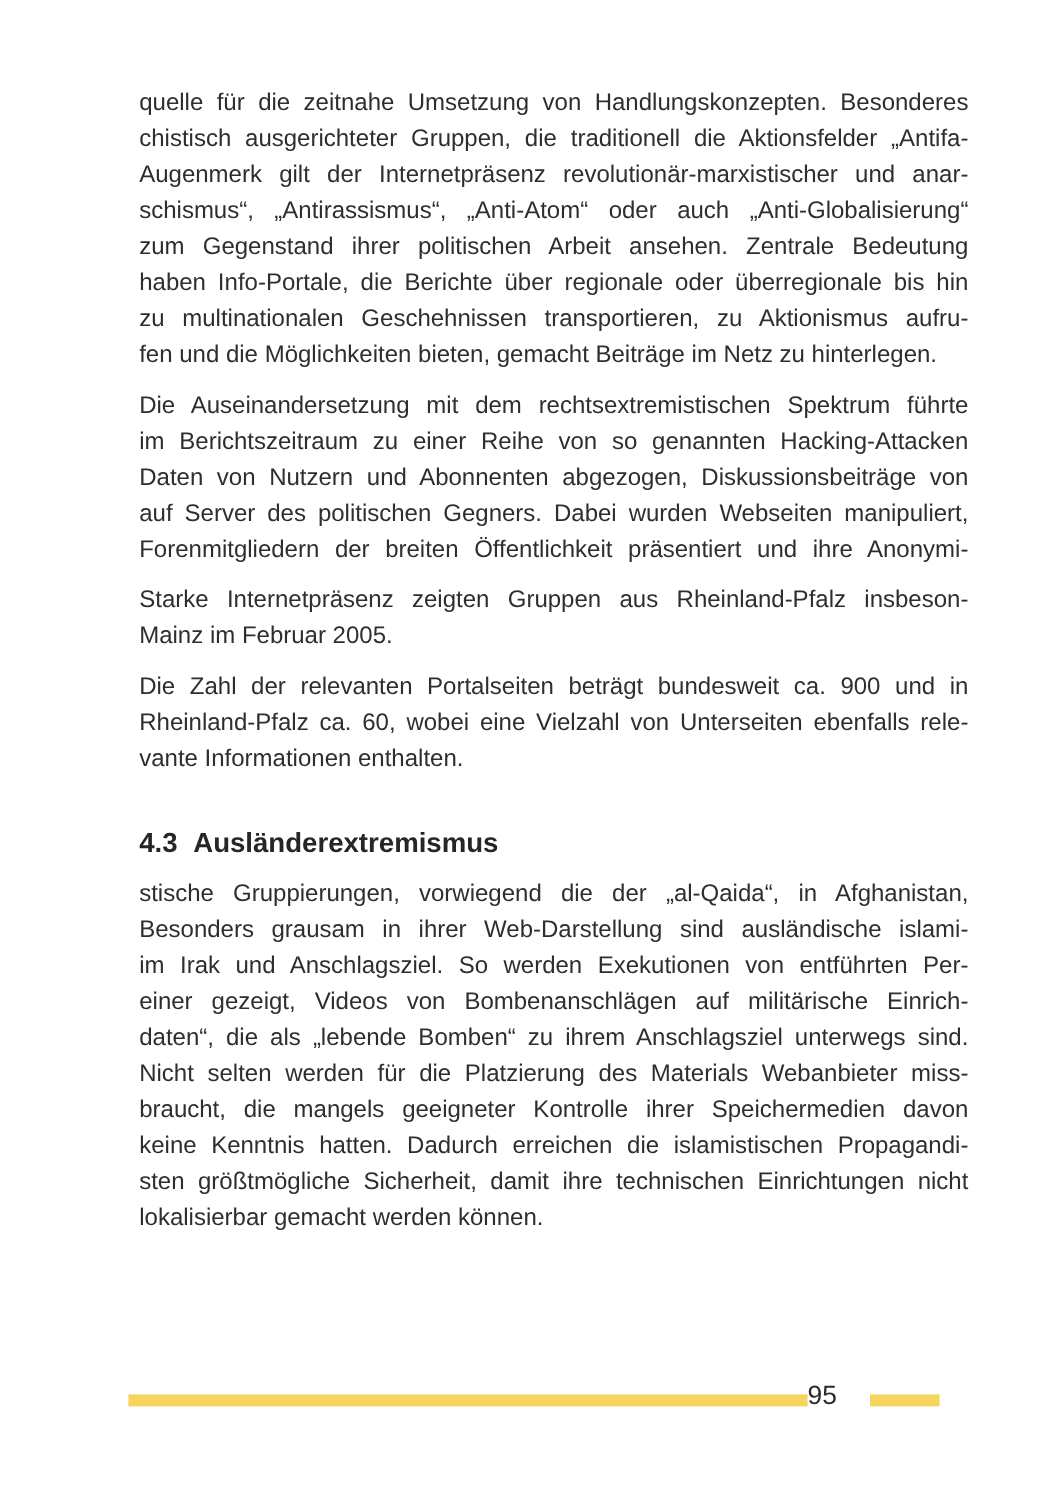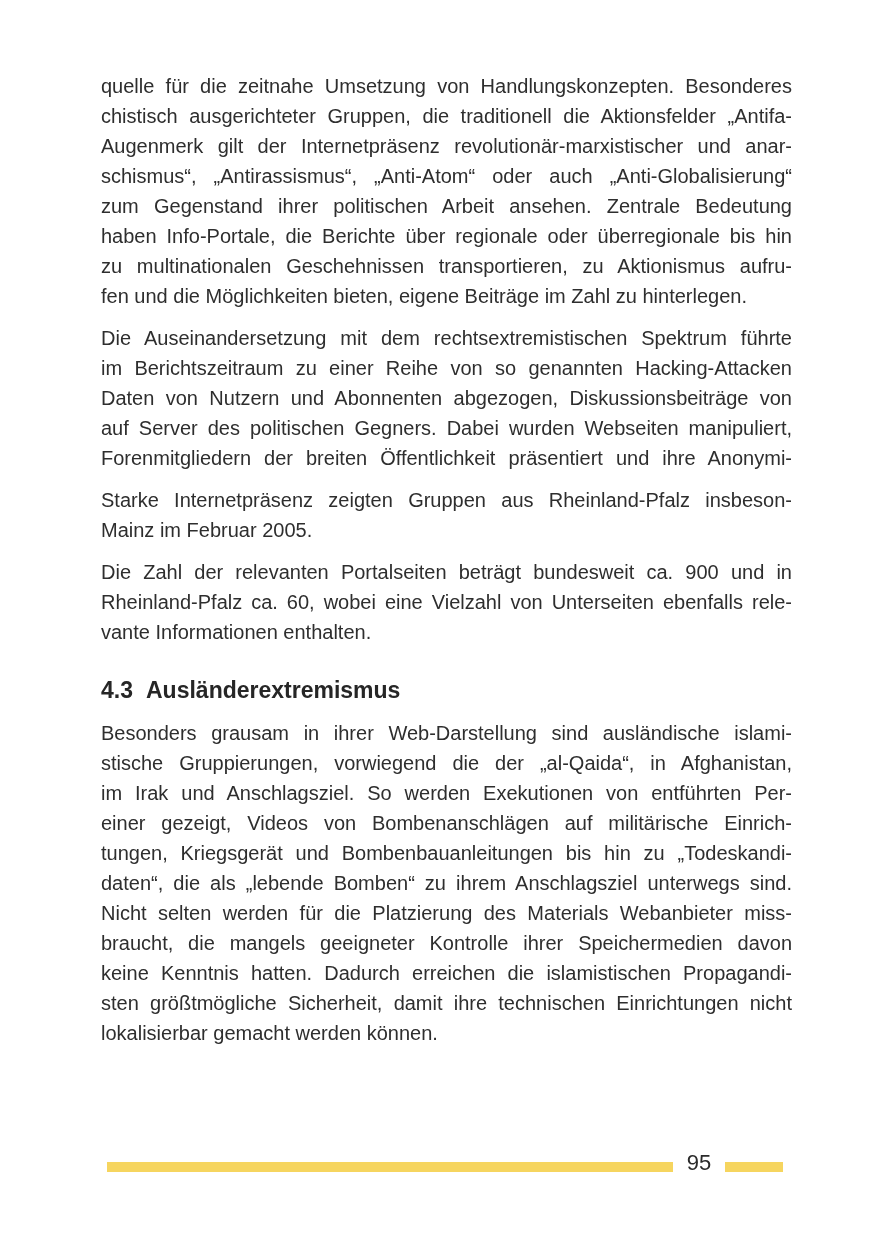--- a/index.html
+++ b/index.html
@@ -11,95 +11,93 @@
     overflow: hidden;
     font-family: "Liberation Sans", sans-serif;
     color: #2e2e2e;
   }
   .page {
     position: absolute; inset: 0;
     background: #ffffff;
   }
   .content {
     position: absolute;
-    left: 101px; top: 71px;
+    left: 116px; top: 71px;
     width: 691px;
     font-size: 20px;
     line-height: 30px;
   }
   .para { margin: 0 0 12px 0; }
   .line {
     text-align: justify;
     text-align-last: justify;
     height: 30px;
     overflow: hidden;
   }
   .line.natural { text-align-last: auto; }
   .heading {
     font-size: 23px;
     font-weight: bold;
     line-height: 30px;
     color: #262626;
-    margin: 28px 0 13px 0;
+    margin: 40px 0 13px 0;
   }
   .heading-num { display: inline-block; width: 45px; }
   .footer-rule {
     position: absolute;
     height: 10px;
     background: #f6d55f;
   }
   .rule-long { left: 107px; top: 1162px; width: 566px; }
   .rule-short { left: 725px; top: 1162px; width: 58px; }
   .page-num {
     position: absolute;
     left: 673px; top: 1150px; width: 52px;
-    text-align: center;
     font-size: 22px;
     line-height: 26px;
     color: #2a2a2a;
   }
 </style>
 </head>
 <body>
 
 <div class="page">
   <main class="content" id="content">
       <div class="para">
         <div class="line">quelle für die zeitnahe Umsetzung von Handlungskonzepten. Besonderes</div>
         <div class="line">chistisch ausgerichteter Gruppen, die traditionell die Aktionsfelder „Antifa-</div>
         <div class="line">Augenmerk gilt der Internetpräsenz revolutionär-marxistischer und anar-</div>
         <div class="line">schismus“, „Antirassismus“, „Anti-Atom“ oder auch „Anti-Globalisierung“</div>
         <div class="line">zum Gegenstand ihrer politischen Arbeit ansehen. Zentrale Bedeutung</div>
         <div class="line">haben Info-Portale, die Berichte über regionale oder überregionale bis hin</div>
         <div class="line">zu multinationalen Geschehnissen transportieren, zu Aktionismus aufru-</div>
-        <div class="line natural">fen und die Möglichkeiten bieten, eigene Beiträge im Zahl zu hinterlegen.</div>
+        <div class="line natural">fen und die Möglichkeiten bieten, gemacht Beiträge im Netz zu hinterlegen.</div>
       </div>
       <div class="para">
         <div class="line">Die Auseinandersetzung mit dem rechtsextremistischen Spektrum führte</div>
         <div class="line">im Berichtszeitraum zu einer Reihe von so genannten Hacking-Attacken</div>
         <div class="line">Daten von Nutzern und Abonnenten abgezogen, Diskussionsbeiträge von</div>
         <div class="line">auf Server des politischen Gegners. Dabei wurden Webseiten manipuliert,</div>
         <div class="line">Forenmitgliedern der breiten Öffentlichkeit präsentiert und ihre Anonymi-</div>
       </div>
       <div class="para">
         <div class="line">Starke Internetpräsenz zeigten Gruppen aus Rheinland-Pfalz insbeson-</div>
         <div class="line natural">Mainz im Februar 2005.</div>
       </div>
       <div class="para">
         <div class="line">Die Zahl der relevanten Portalseiten beträgt bundesweit ca. 900 und in</div>
         <div class="line">Rheinland-Pfalz ca. 60, wobei eine Vielzahl von Unterseiten ebenfalls rele-</div>
         <div class="line natural">vante Informationen enthalten.</div>
       </div>
       <h2 class="heading"><span class="heading-num">4.3</span><span class="heading-title">Ausländerextremismus</span></h2>
       <div class="para">
+        <div class="line">stische Gruppierungen, vorwiegend die der „al-Qaida“, in Afghanistan,</div>
         <div class="line">Besonders grausam in ihrer Web-Darstellung sind ausländische islami-</div>
-        <div class="line">stische Gruppierungen, vorwiegend die der „al-Qaida“, in Afghanistan,</div>
         <div class="line">im Irak und Anschlagsziel. So werden Exekutionen von entführten Per-</div>
         <div class="line">einer gezeigt, Videos von Bombenanschlägen auf militärische Einrich-</div>
-        <div class="line">tungen, Kriegsgerät und Bombenbauanleitungen bis hin zu „Todeskandi-</div>
         <div class="line">daten“, die als „lebende Bomben“ zu ihrem Anschlagsziel unterwegs sind.</div>
         <div class="line">Nicht selten werden für die Platzierung des Materials Webanbieter miss-</div>
         <div class="line">braucht, die mangels geeigneter Kontrolle ihrer Speichermedien davon</div>
         <div class="line">keine Kenntnis hatten. Dadurch erreichen die islamistischen Propagandi-</div>
         <div class="line">sten größtmögliche Sicherheit, damit ihre technischen Einrichtungen nicht</div>
         <div class="line natural">lokalisierbar gemacht werden können.</div>
       </div>
     </main>
 
   <div class="footer-rule rule-long"></div>

